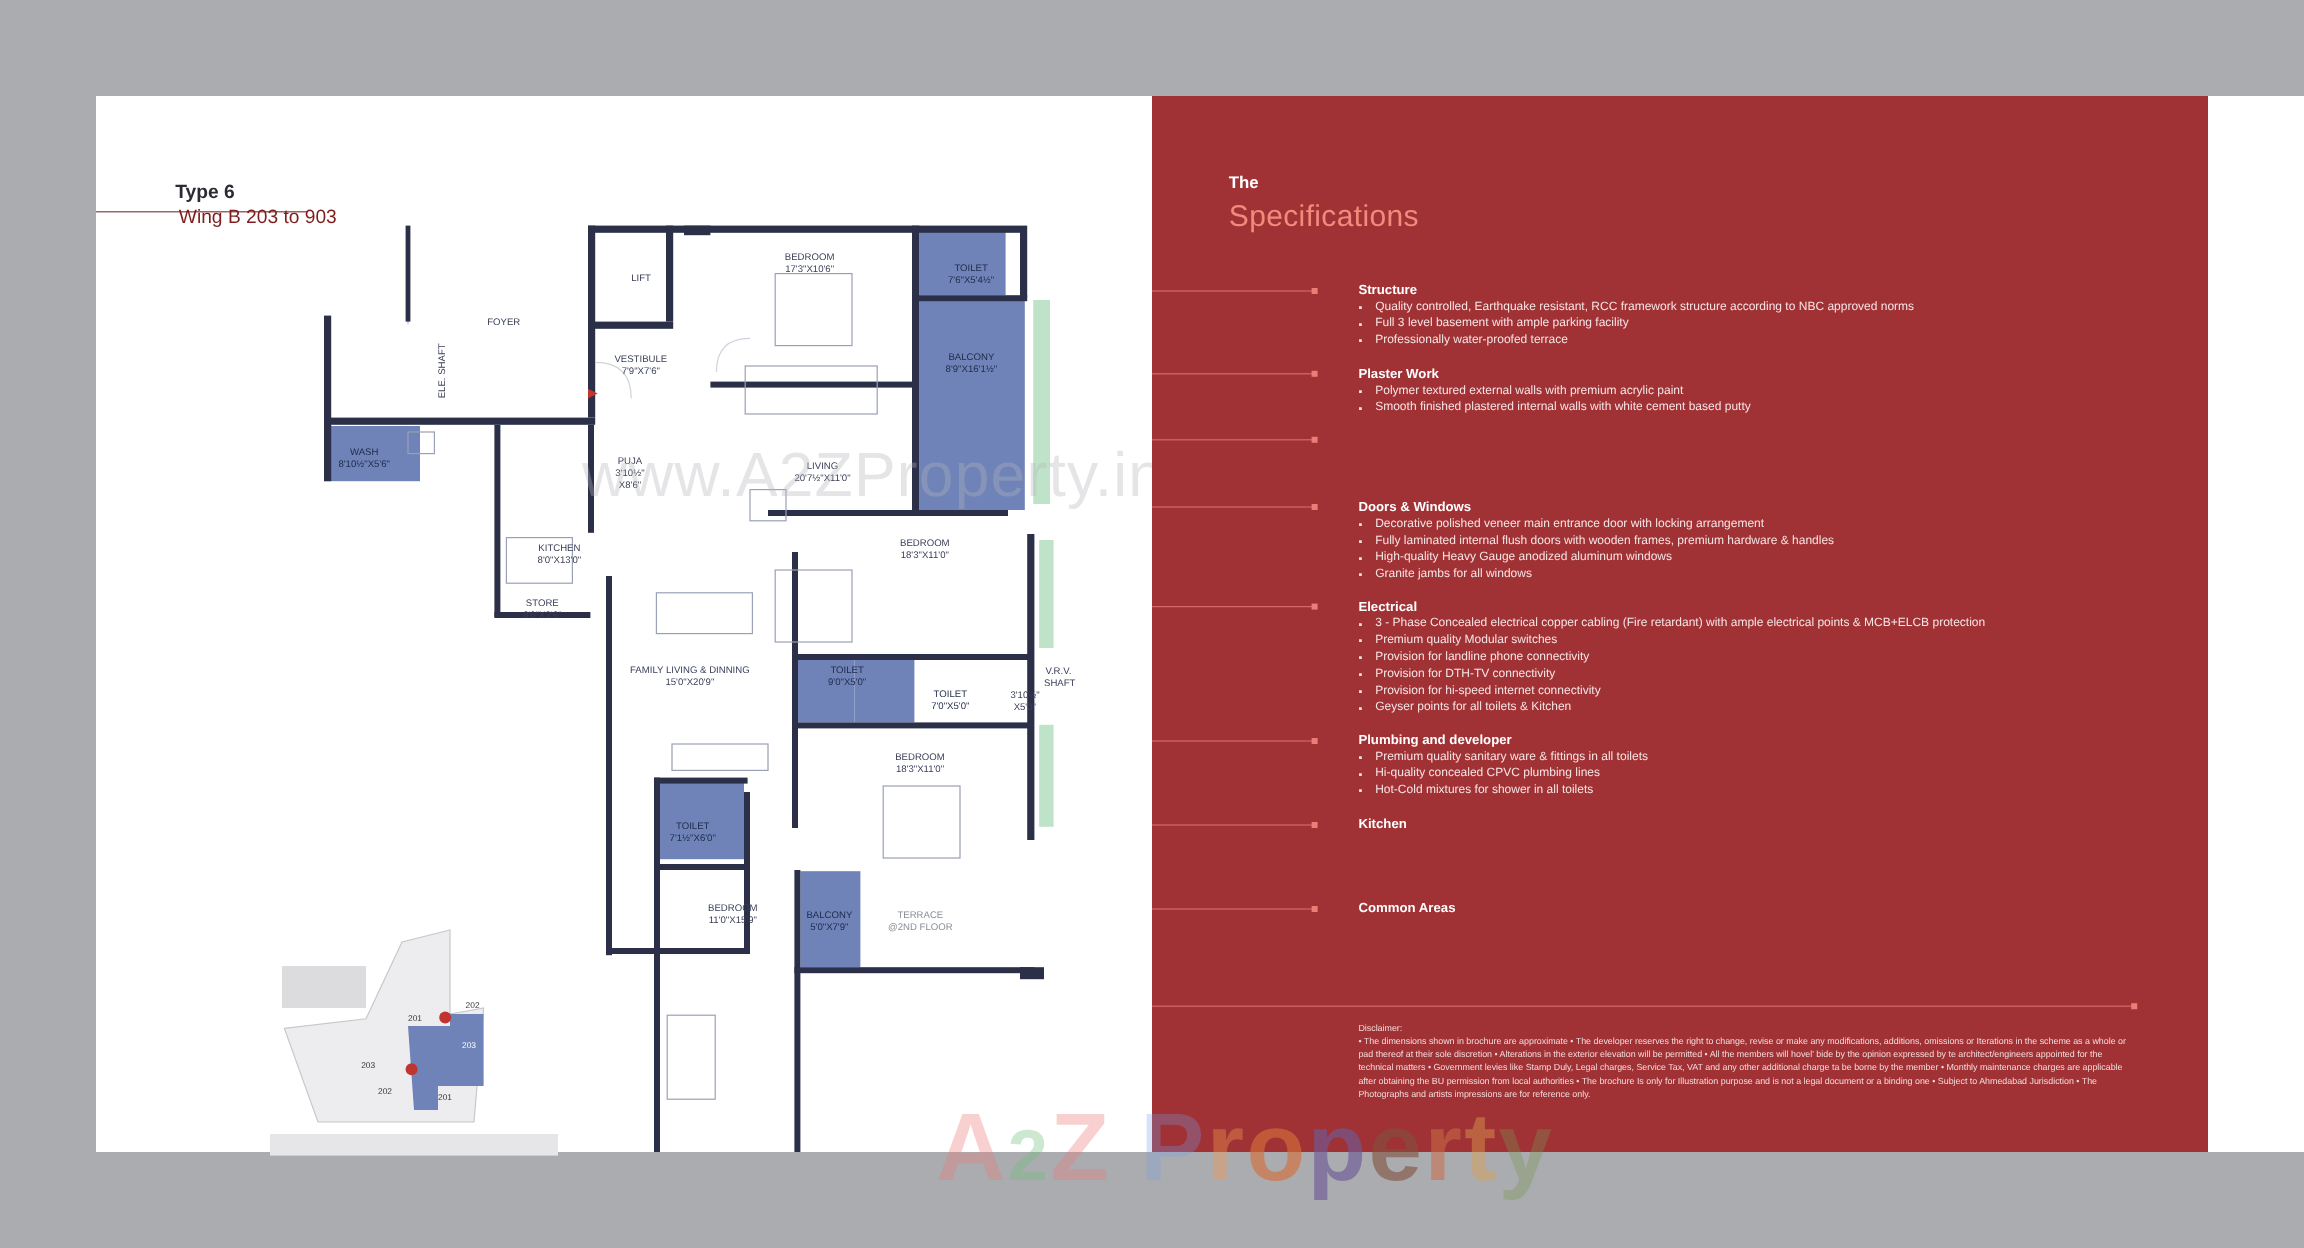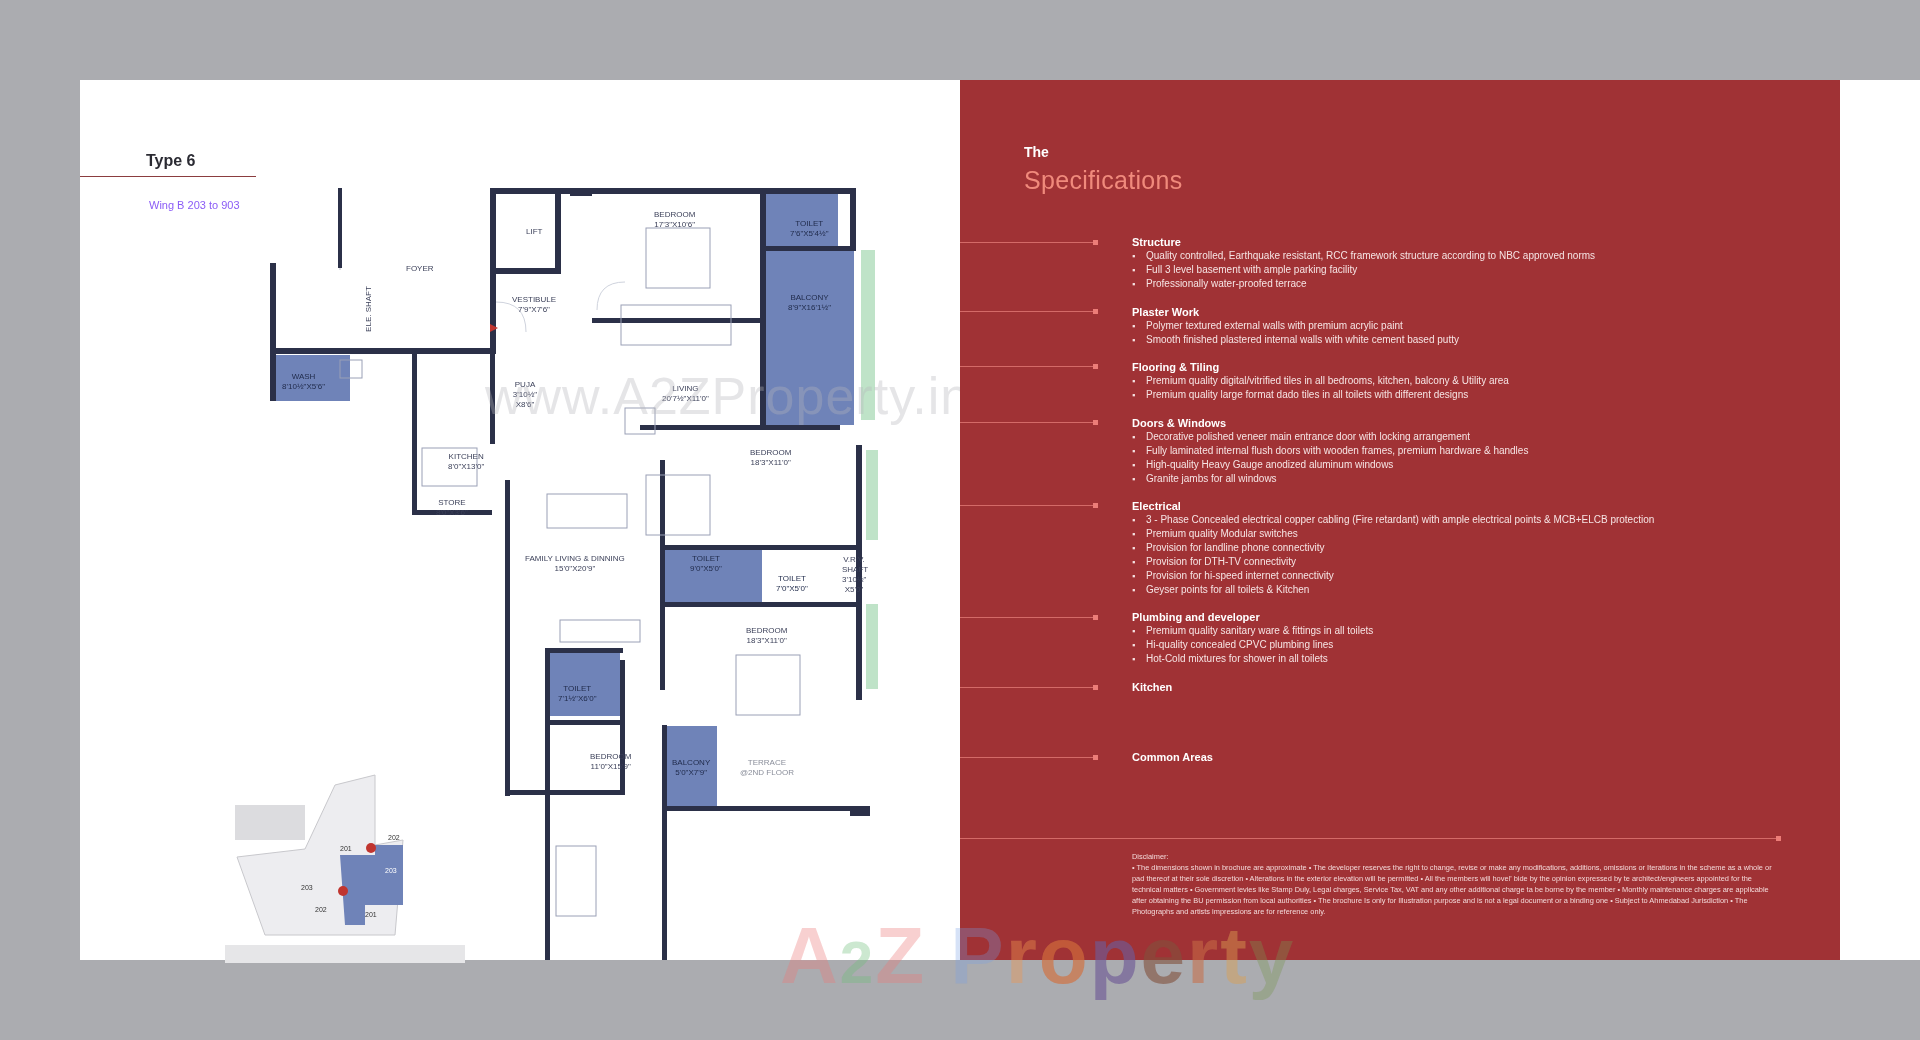--- a/index.html
+++ b/index.html
@@ -2,21 +2,21 @@
 <html><head>
 <meta charset="utf-8">
 <style>
   html,body{margin:0;padding:0;}
   body{width:1920px;height:1040px;background:#abacb0;position:relative;overflow:hidden;font-family:"Liberation Sans",sans-serif;}
   .page{position:absolute;left:80px;top:80px;width:1853px;height:880px;background:#fff;}
   .left{position:absolute;left:0;top:0;width:880px;height:880px;background:#fff;}
   .right{position:absolute;left:880px;top:0;width:880px;height:880px;background:#a03235;color:#fff;}
   .type-title{position:absolute;left:66px;top:72px;font-size:16px;font-weight:bold;color:#2b2b33;}
   .type-rule{position:absolute;left:0;top:96px;width:176px;height:1px;background:#8b3d3f;}
-  .type-sub{position:absolute;left:69px;top:119px;font-size:11px;color:#8b5cf6;}
+  .type-sub{position:absolute;left:69px;top:93px;font-size:16px;color:#7f1d1d;}
   .spec-the{position:absolute;left:944px;top:64px;font-size:14px;font-weight:bold;color:#fff;}
   .spec-title{position:absolute;left:944px;top:86px;font-size:25px;color:#f08a7c;letter-spacing:0.3px;}
   .spec-section{position:absolute;left:1052px;}
   .spec-head{font-size:11px;font-weight:bold;color:#fff;line-height:14px;}
   .spec-list{margin:0;padding:0;list-style:none;}
   .spec-list li{font-size:10px;line-height:14px;color:#f6e4e4;padding-left:14px;position:relative;white-space:nowrap;}
   .spec-list li:before{content:"\25AA";position:absolute;left:0;top:0;font-size:9px;color:#f6e4e4;}
   .leader{position:absolute;left:880px;height:1px;background:#d46a68;}
   .leader-dot{position:absolute;width:5px;height:5px;background:#ec7d78;}
   .disclaimer{position:absolute;left:1052px;top:771px;width:648px;font-size:7.4px;line-height:11px;color:#f3d9d9;}
@@ -162,21 +162,21 @@
       </div>
     <div class="room-label" style="left:610px;top:474px;color:#1f2a4a;">
         <div>TOILET</div>
         <div>9'0"X5'0"</div>
       </div>
     <div class="room-label" style="left:696px;top:494px;color:#1f2a4a;">
         <div>TOILET</div>
         <div>7'0"X5'0"</div>
       </div>
     <div class="room-label" style="left:762px;top:475px;">
-        <div style="white-space:normal;width:24px;">V.R.V. SHAFT</div>
+        <div style="white-space:normal;width:24px;margin-left:28px;">V.R.V. SHAFT</div>
         <div style="white-space:normal;width:24px;">3'10½" X5'0"</div>
       </div>
     <div class="room-label" style="left:666px;top:546px;">
         <div>BEDROOM</div>
         <div>18'3"X11'0"</div>
       </div>
     <div class="room-label" style="left:478px;top:604px;color:#1f2a4a;">
         <div>TOILET</div>
         <div>7'1½"X6'0"</div>
       </div>
@@ -243,27 +243,20 @@
       <li>Professionally water-proofed terrace</li>
     </ul>
   </div>
   <div class="spec-section" style="top:225px;">
     <div class="spec-head">Plaster Work</div>
     <ul class="spec-list">
       <li>Polymer textured external walls with premium acrylic paint</li>
       <li>Smooth finished plastered internal walls with white cement based putty</li>
     </ul>
   </div>
-  <div class="spec-section" style="top:280px;">
-    <div class="spec-head">Flooring &amp; Tiling</div>
-    <ul class="spec-list">
-      <li>Premium quality digital/vitrified tiles in all bedrooms, kitchen, balcony &amp; Utility area</li>
-      <li>Premium quality large format dado tiles in all toilets with different designs</li>
-    </ul>
-  </div>
   <div class="spec-section" style="top:336px;">
     <div class="spec-head">Doors &amp; Windows</div>
     <ul class="spec-list">
       <li>Decorative polished veneer main entrance door with locking arrangement</li>
       <li>Fully laminated internal flush doors with wooden frames, premium hardware &amp; handles</li>
       <li>High-quality Heavy Gauge anodized aluminum windows</li>
       <li>Granite jambs for all windows</li>
     </ul>
   </div>
   <div class="spec-section" style="top:419px;">

